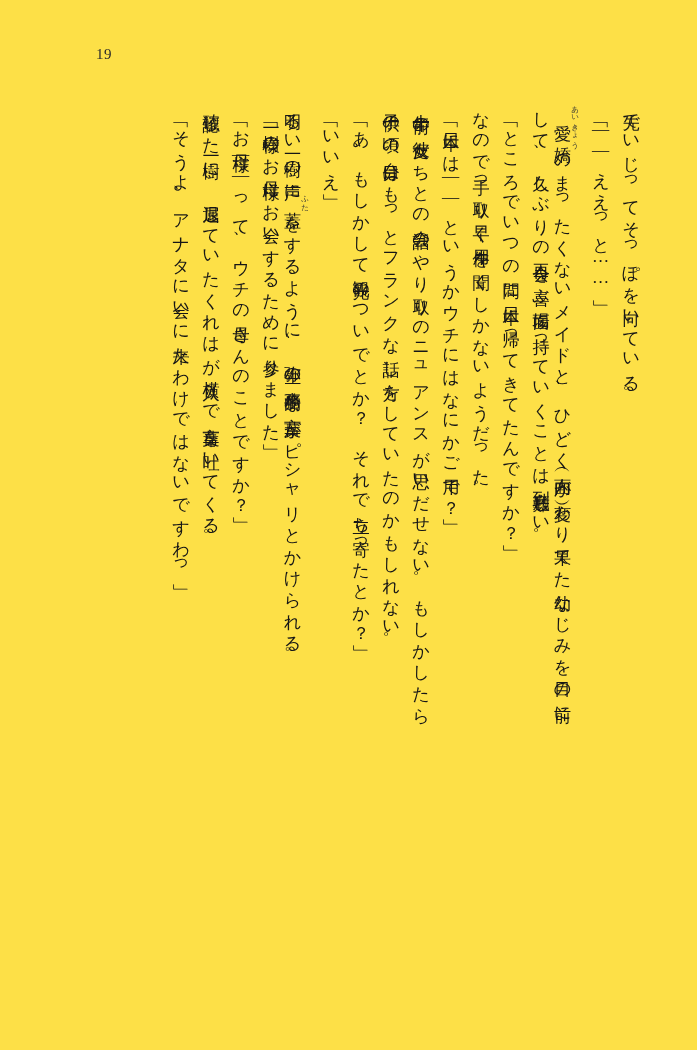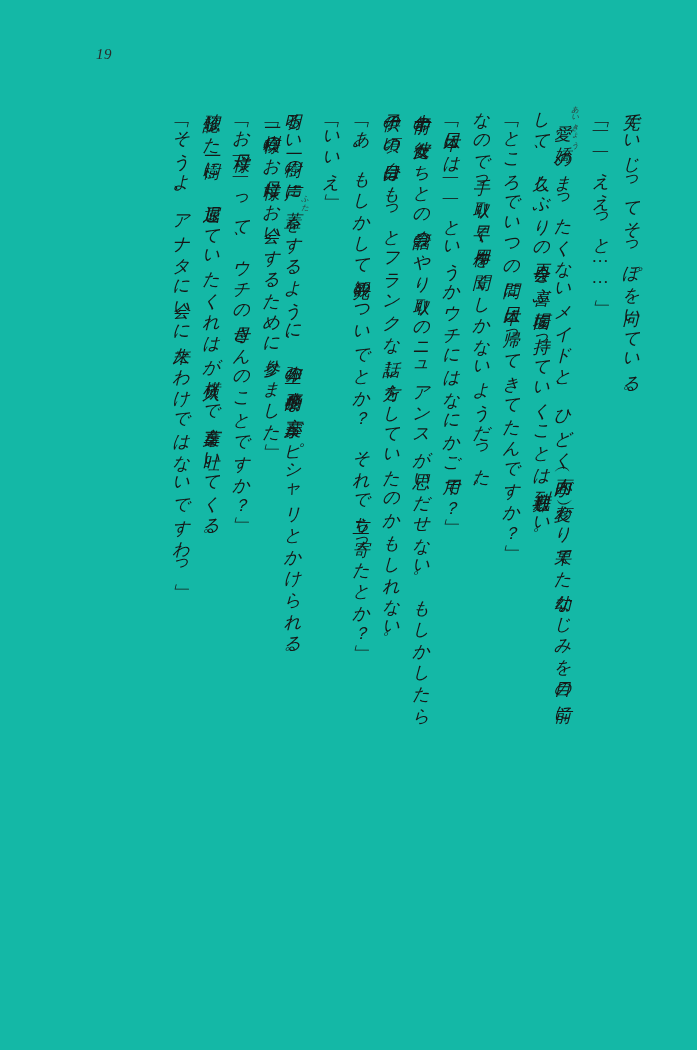--- a/index.html
+++ b/index.html
@@ -12,22 +12,21 @@
     height: 1050px;
     font-family: "Liberation Serif", "DejaVu Serif", serif;
     color: #1a1a1a;
     position: relative;
     overflow: hidden;
   }
 
   .page {
     position: absolute;
     inset: 0;
-    background: #14b8a6;
-    font-style: italic;
+    background: #fde047;
   }
 
   
   .page-number {
     position: absolute;
     top: 46px;
     left: 96px;
     font-size: 15px;
     letter-spacing: 0.5px;
     color: #2a2a2a;

